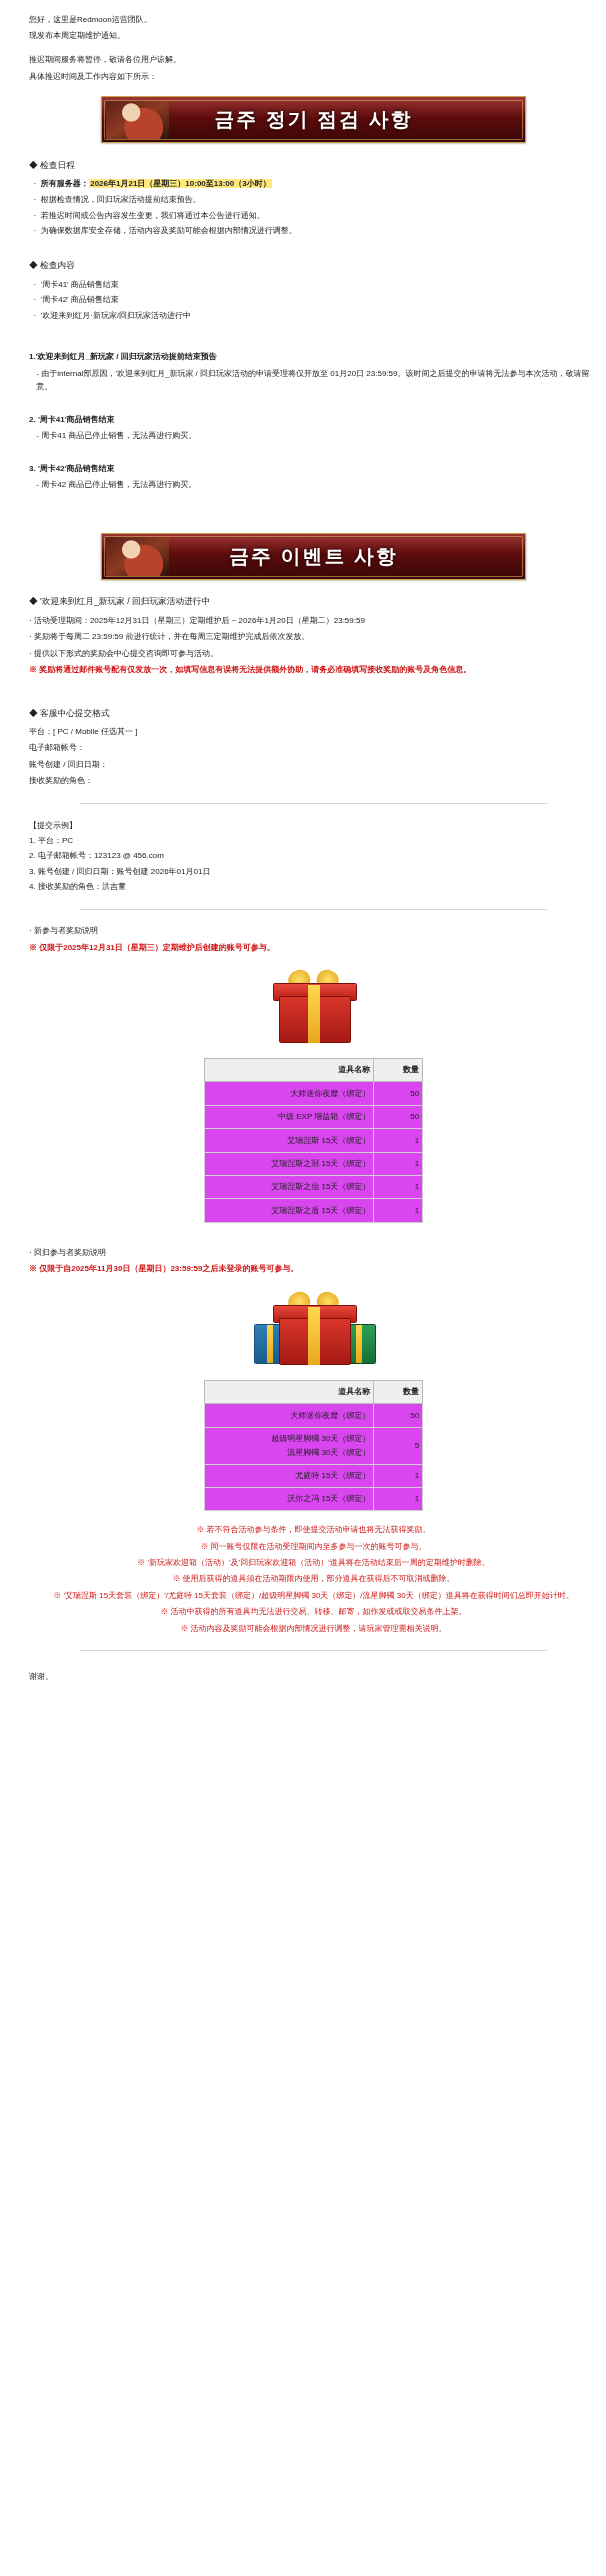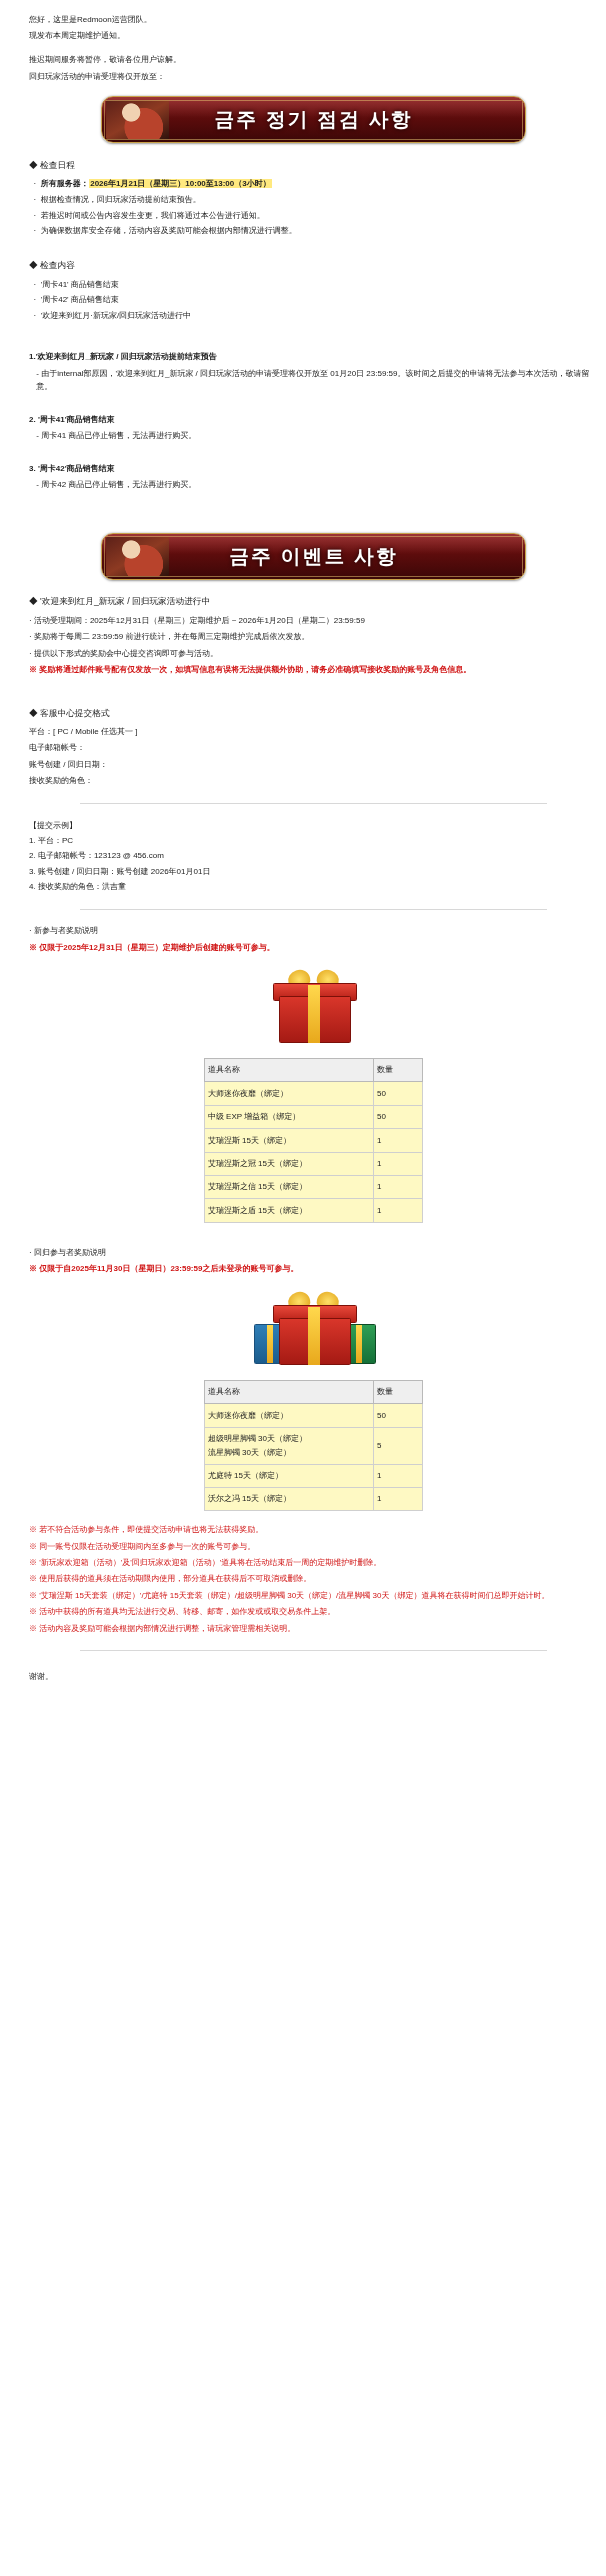--- a/index.html
+++ b/index.html
@@ -29,21 +29,21 @@
   .spacer-lg { height: 25px; }
 
   
   .banner {
     position: relative;
     width: 423px;
     height: 45px;
     margin: 13px auto 14.6px auto;
     background: linear-gradient(180deg,#8d1414 0%,#5d0c0c 45%,#3b0707 100%);
     border: 1.5px solid #c9a24a;
-    border-radius: 12px;
+    border-radius: 0;
     overflow: hidden;
     box-shadow: 0 0.7px 2.2px rgba(0,0,0,.4);
   }
   .banner .frame {
     position: absolute;
     inset: 2.2px;
     border: 0.7px solid rgba(224,190,110,.55);
     border-radius: 1.5px;
     pointer-events: none;
   }
@@ -176,49 +176,49 @@
   table.items {
     border-collapse: collapse;
     margin: 0 auto 7.3px auto;
     width: 219px;
     font-size: 8px;
   }
   table.items th {
     background: #efefef;
     border: 0.7px solid #b9b9b9;
     padding: 4.4px 2.9px;
-    font-weight: normal;
-    text-align: left;
+    font-weight: bold;
+    text-align: right;
   }
   table.items td {
     border: 0.7px solid #cfcfcf;
     padding: 4.4px 2.9px;
-    text-align: left;
-    background: #fef9c3;
+    text-align: right;
+    background: #d946ef;
   }
   table.items td.qty { width: 42px; }
 
-  .notes { margin-top: 11.7px; }
+  .notes { margin-top: 11.7px; text-align: center; }
   .notes .line {
     margin: 0 0 2.9px 0;
     color: #d01414;
   }
   .footer-note { margin-top: 19px; font-size: 8px; }
 </style>
 </head>
 <body>
 
 <div class="page">
 
   <div class="intro">
     <p>您好，这里是Redmoon运营团队。</p>
     <p>现发布本周定期维护通知。</p>
     <div class="spacer-sm"></div>
     <p>推迟期间服务将暂停，敬请各位用户谅解。</p>
-    <p>回归玩家活动的申请受理将仅开放至：</p>
+    <p>具体推迟时间及工作内容如下所示：</p>
   </div>
 
   <div class="banner">
     <div class="shine"></div>
     <div class="char"></div>
     <div class="frame"></div>
     <div class="title">금주 정기 점검 사항</div>
   </div>
 
   <h3 class="sec">◆ 检查日程</h3>

